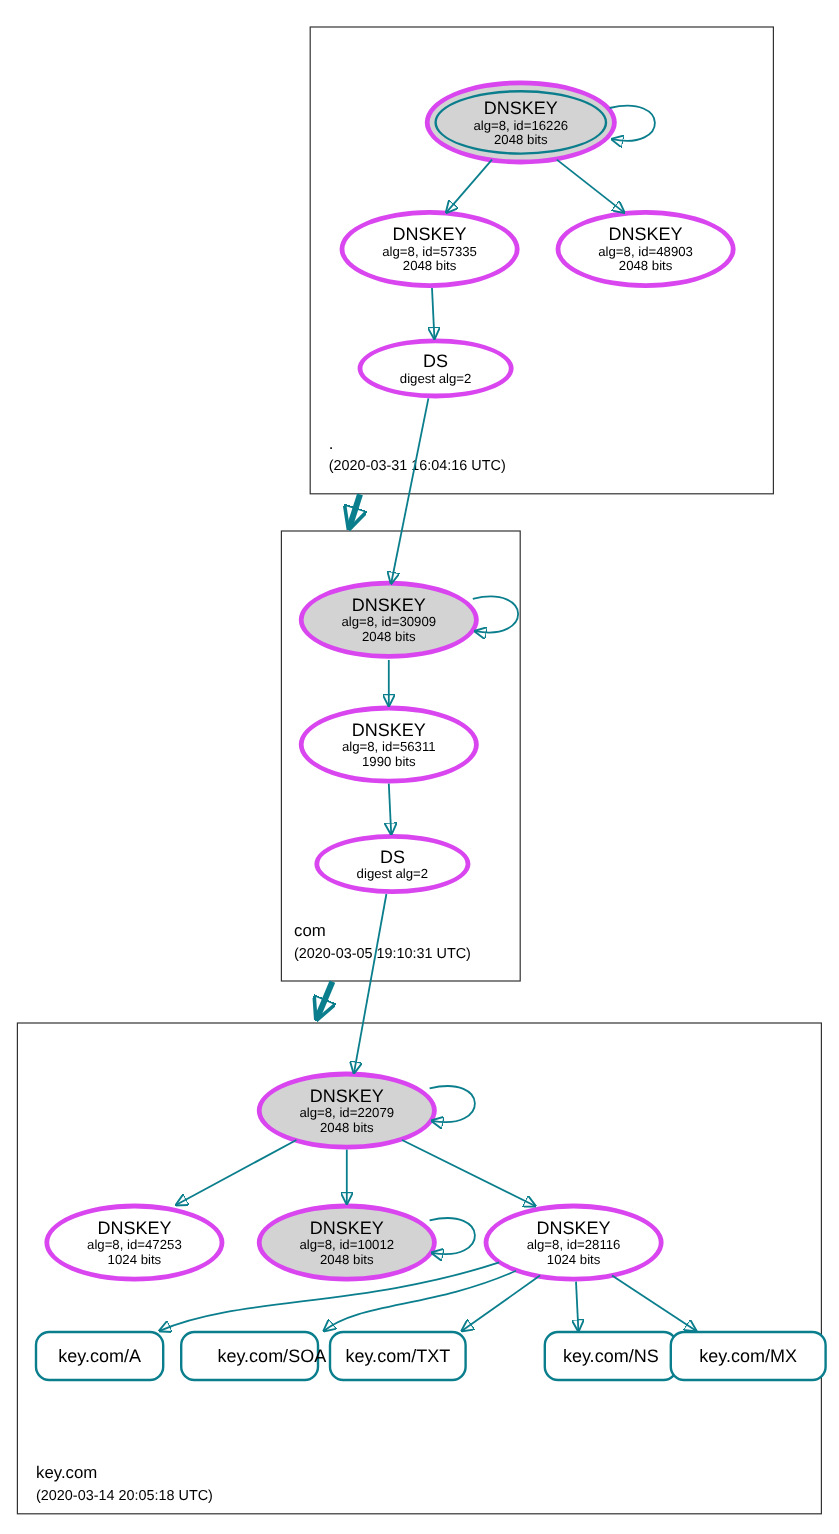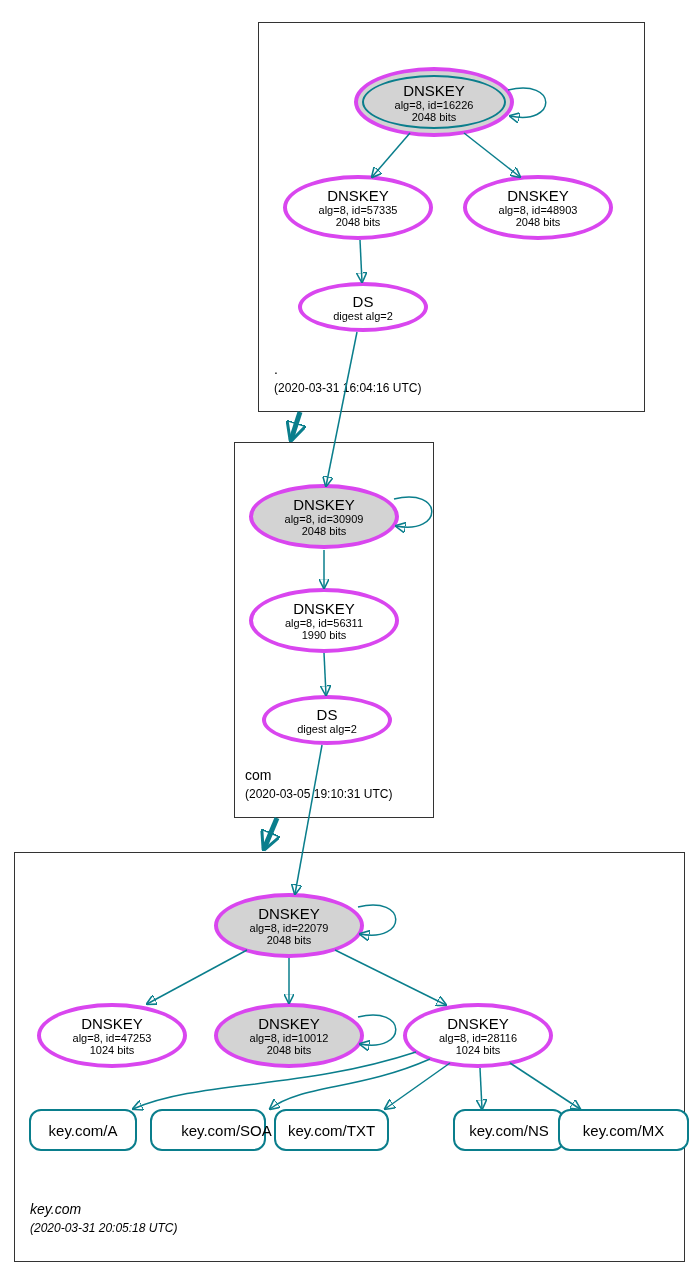--- a/index.html
+++ b/index.html
@@ -84,23 +84,23 @@
 </div>
 
 <div class="zone" style="left:234px; top:442px; width:200px; height:376px;">
   <div class="zone-label" style="left:10px; bottom:14px;">
     <span>com</span><br>
     <span class="ts">(2020-03-05 19:10:31 UTC)</span>
   </div>
 </div>
 
 <div class="zone" style="left:14px; top:852px; width:671px; height:410px;">
-  <div class="zone-label" style="left:15px; bottom:24px;font-style:italic;">
+  <div class="zone-label" style="left:15px; bottom:6px;">
     <span>key.com</span><br>
-    <span class="ts">(2020-03-31 20:05:18 UTC)</span>
+    <span class="ts">(2020-03-14 20:05:18 UTC)</span>
   </div>
 </div>
 
 <div class="node shaded doublering" style="left:354px; top:67px; width:160px; height:70px;">
   <div class="t">DNSKEY</div>
   <div class="s">alg=8, id=16226</div>
   <div class="s">2048 bits</div>
 </div>
 
 <div class="node" style="left:283px; top:175px; width:150px; height:65px;">

